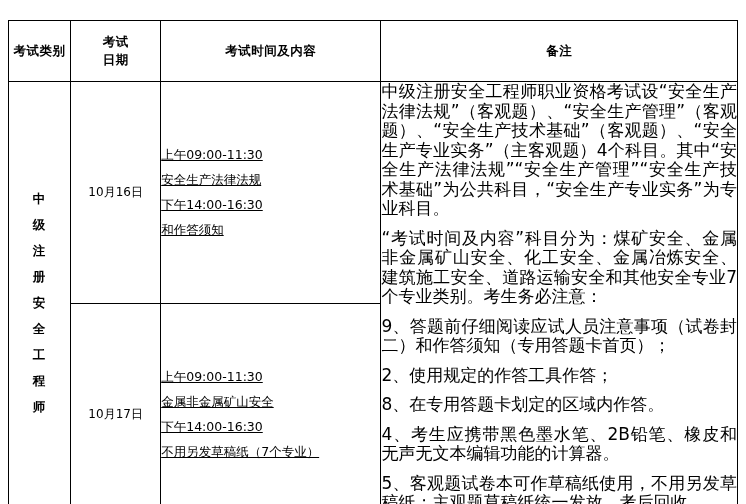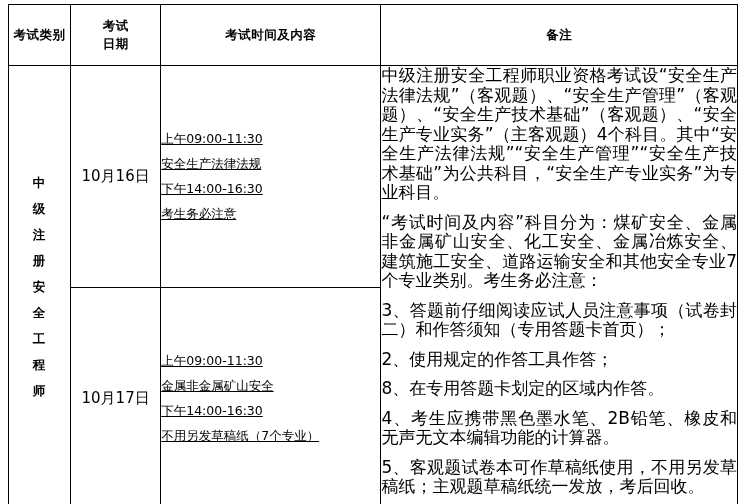--- a/index.html
+++ b/index.html
@@ -12,21 +12,21 @@
     height: 504px;
     font-family: "DejaVu Sans", "Liberation Sans", sans-serif;
     color: #000000;
     overflow: hidden;
   }
   .sheet {
     width: 746px;
     height: 504px;
     position: relative;
     box-sizing: border-box;
-    padding: 4px 8px 8px 8px;
+    padding: 20px 8px 8px 8px;
   }
   table.exam-table {
     border-collapse: collapse;
     width: 730px;
     table-layout: fixed;
   }
   table.exam-table th,
   table.exam-table td {
     border: 1px solid #000000;
     vertical-align: middle;
@@ -57,21 +57,21 @@
     flex-direction: column;
     align-items: center;
     justify-content: center;
     line-height: 26px;
     letter-spacing: 1px;
   }
   .vert-text span { display: block; }
 
   td.date-cell {
     text-align: center;
-    font-size: 15px;
+    font-size: 12px;
     vertical-align: middle;
   }
 
   td.time-cell {
     font-size: 12.5px;
     line-height: 25px;
     padding: 6px 10px;
     vertical-align: middle;
     text-decoration: underline;
   }
@@ -130,26 +130,26 @@
             <span>工</span>
             <span>程</span>
             <span>师</span>
           </div>
         </td>
         <td class="date-cell">10月16日</td>
         <td class="time-cell">
           <div>上午09:00-11:30</div>
           <div>安全生产法律法规</div>
           <div>下午14:00-16:30</div>
-          <div>考生务必注意</div>
+          <div>和作答须知</div>
         </td>
         <td class="note-cell" rowspan="2">
           <p class="indent">中级注册安全工程师职业资格考试设“安全生产法律法规”（客观题）、“安全生产管理”（客观题）、“安全生产技术基础”（客观题）、“安全生产专业实务”（主客观题）4个科目。其中“安全生产法律法规”“安全生产管理”“安全生产技术基础”为公共科目，“安全生产专业实务”为专业科目。</p>
           <p class="indent">“考试时间及内容”科目分为：煤矿安全、金属非金属矿山安全、化工安全、金属冶炼安全、建筑施工安全、道路运输安全和其他安全专业7个专业类别。考生务必注意：</p>
-          <p>3、答题前仔细阅读应试人员注意事项（试卷封二）和作答须知（专用答题卡首页）；</p>
+          <p>9、答题前仔细阅读应试人员注意事项（试卷封二）和作答须知（专用答题卡首页）；</p>
           <p>2、使用规定的作答工具作答；</p>
           <p>8、在专用答题卡划定的区域内作答。</p>
           <p>4、考生应携带黑色墨水笔、2B铅笔、橡皮和无声无文本编辑功能的计算器。</p>
           <p>5、客观题试卷本可作草稿纸使用，不用另发草稿纸；主观题草稿纸统一发放，考后回收。</p>
         </td>
       </tr>
       <tr>
         <td class="date-cell">10月17日</td>
         <td class="time-cell">
           <div>上午09:00-11:30</div>

